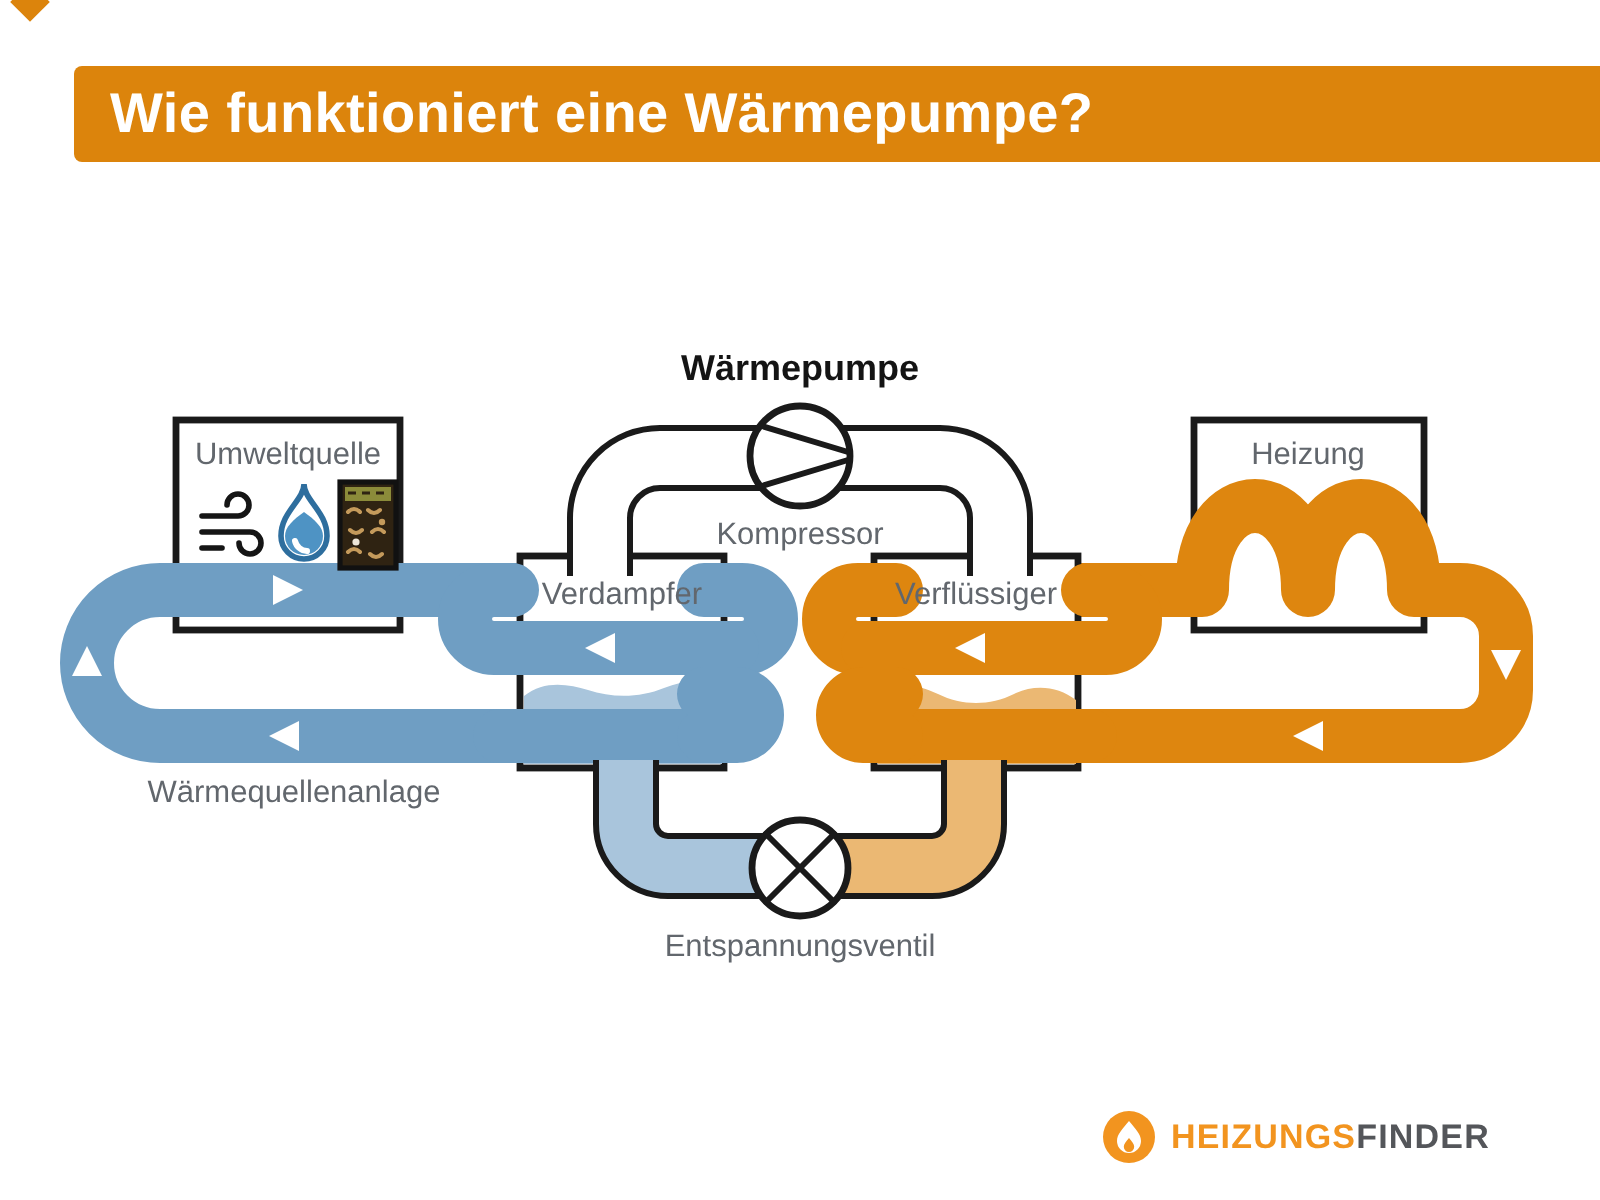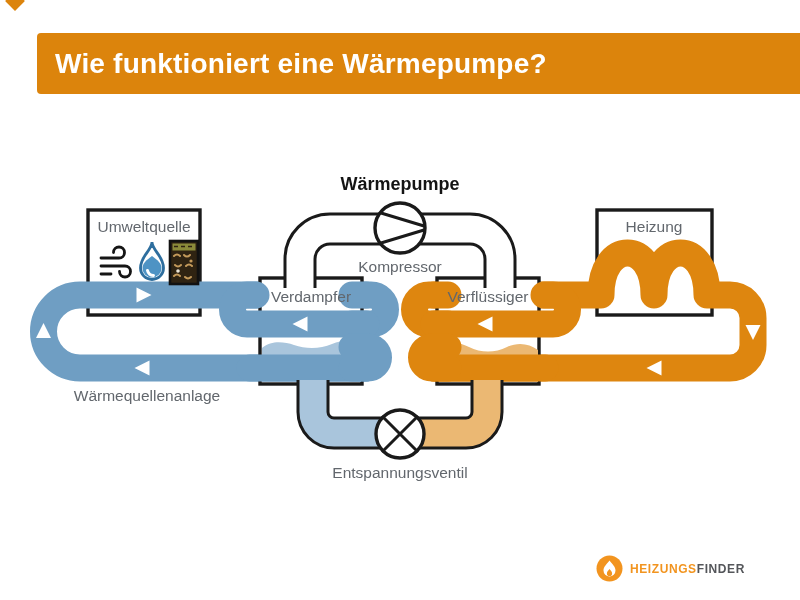--- a/index.html
+++ b/index.html
@@ -1,37 +1,37 @@
 <!DOCTYPE html>
 <html style="--blue: #6F9EC3; --lblue: #A9C5DC; --orange: #DE860F; --lorange: #EBB873; --ink: #1A1A1A; --gray: #62676D; --header: #DC840C; --logo-orange: #F2941F; --logo-gray: #54565A;"><head>
 <meta charset="utf-8">
 <style>
   html,body{margin:0;padding:0;background:#fff;width:800px;height:600px;overflow:hidden;}
   #stage{position:relative;width:800px;height:600px;background:#fff;font-family:"Liberation Sans",sans-serif;}
   #corner-mark{position:absolute;left:8px;top:-6px;width:14px;height:14px;transform:rotate(45deg);background:var(--header,#DC840C);}
-  #header-bar{position:absolute;left:37px;top:33px;right:0;height:61px;background:var(--header,#DC840C);
+  #header-bar{position:absolute;left:37px;top:33px;right:0;height:48px;background:var(--header,#DC840C);
     border-radius:4px 0 0 4px;display:flex;align-items:center;}
   #header-bar h1{margin:0 0 0 18px;color:#fff;font-size:28px;font-weight:bold;letter-spacing:0.2px;}
   #diagram-svg{position:absolute;left:0;top:0;}
   .pipe-blue{stroke:var(--blue);stroke-width:27;fill:none;stroke-linecap:round;stroke-linejoin:round;}
   .pipe-orange{stroke:var(--orange);stroke-width:27;fill:none;stroke-linecap:round;stroke-linejoin:round;}
   .pipe-outline{stroke:var(--ink);stroke-width:33;fill:none;stroke-linejoin:round;}
   .pipe-white{stroke:#fff;stroke-width:27;fill:none;stroke-linejoin:round;}
   .pipe-lblue{stroke:var(--lblue);stroke-width:27;fill:none;stroke-linejoin:round;}
   .pipe-lorange{stroke:var(--lorange);stroke-width:27;fill:none;stroke-linejoin:round;}
   .box{fill:#fff;stroke:var(--ink);stroke-width:3.4;}
   .pool-blue{fill:var(--lblue);}
   .pool-orange{fill:var(--lorange);}
   .sym{fill:#fff;stroke:var(--ink);stroke-width:3.4;}
   .sym-line{stroke:var(--ink);stroke-width:3;fill:none;stroke-linecap:round;}
   .arrow{fill:#fff;}
   .lbl{font-family:"Liberation Sans",sans-serif;font-size:15.5px;fill:var(--gray);text-anchor:middle;}
   .title-lbl{font-family:"Liberation Sans",sans-serif;font-size:18px;font-weight:bold;fill:#141414;text-anchor:middle;}
   #logo{position:absolute;right:55px;bottom:18px;display:flex;align-items:center;gap:7px;}
-  #logo .brand{font-size:12px;font-weight:bold;letter-spacing:0.6px;}
+  #logo .brand{font-size:17px;font-weight:bold;letter-spacing:0.6px;}
   #logo .brand .p1{color:var(--logo-orange);}
   #logo .brand .p2{color:var(--logo-gray);}
 </style>
 </head>
 <body>
 
 <div id="stage">
 
   <div id="corner-mark"></div>
 

